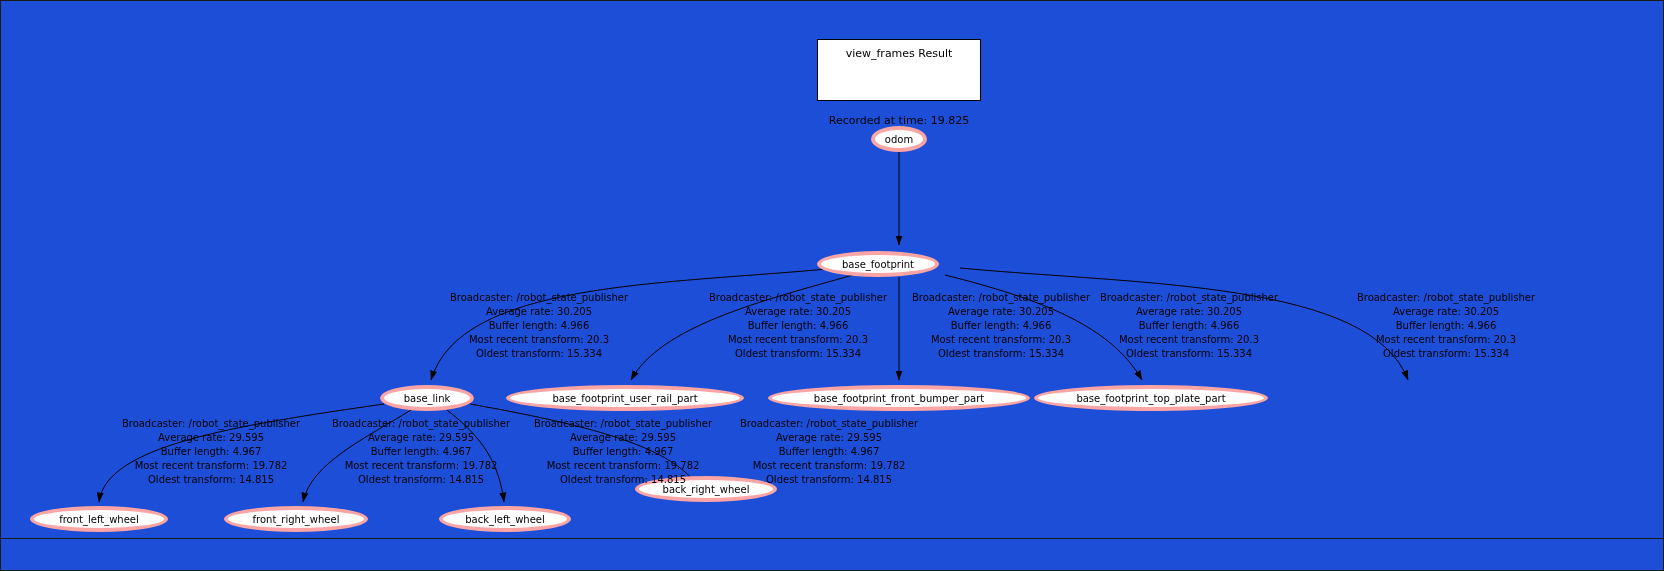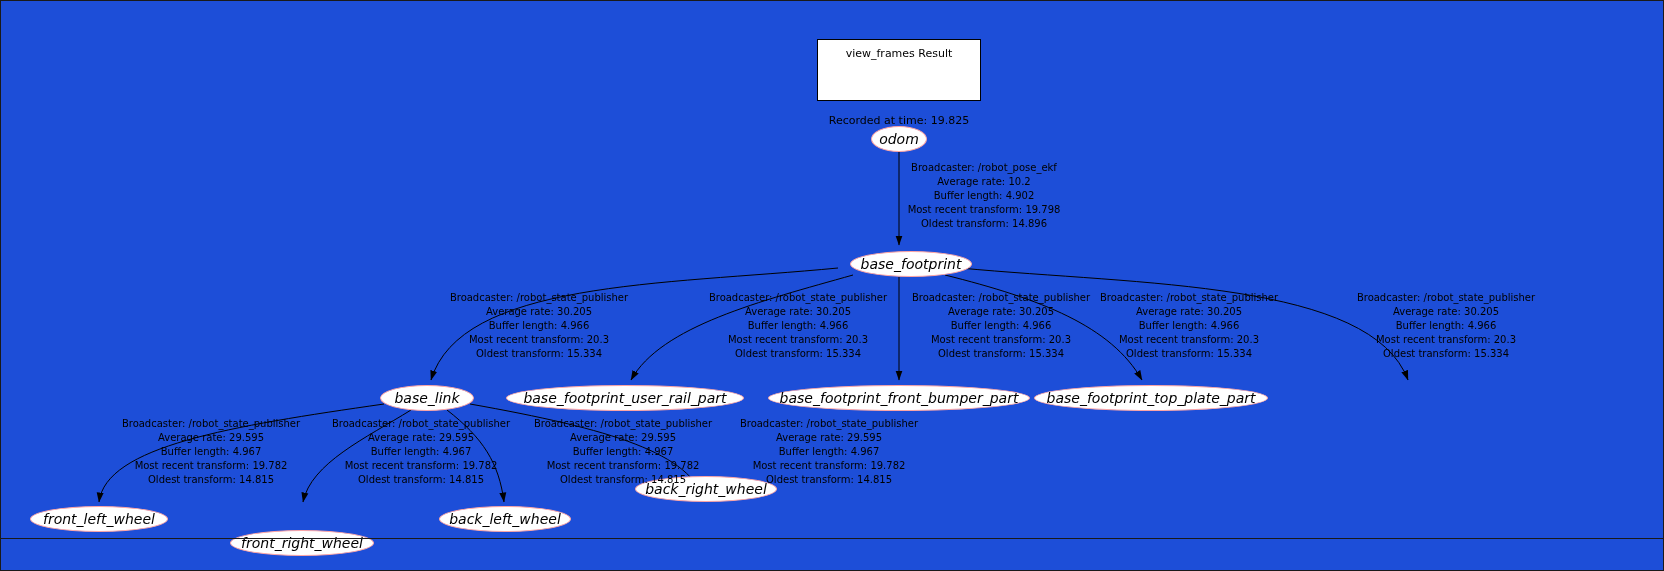--- a/index.html
+++ b/index.html
@@ -3,23 +3,23 @@
 <meta charset="utf-8">
 <style>
   html,body{margin:0;padding:0;background:#e8e8e8;}
   #canvas{
     position:relative;width:1664px;height:571px;background:#1d4ed8;
     font-family:"DejaVu Sans","Liberation Sans",sans-serif;color:#000;
     box-sizing:border-box;border:1px solid #1a1a1a;overflow:hidden;
   }
   #edge-layer{position:absolute;left:0;top:0;width:1664px;height:571px;}
   .node{
-    position:absolute;border:1px solid #fca5a5;border-radius:50%;
+    position:absolute;border:4px solid #fca5a5;border-radius:50%;
     display:flex;align-items:center;justify-content:center;
-    font-size:14px;white-space:nowrap;background:#fff;box-sizing:border-box;font-style:italic;
+    font-size:10px;white-space:nowrap;background:#fff;box-sizing:border-box;
   }
   .titlebox{
     position:absolute;border:1.5px solid #000;background:#fff;
     text-align:center;font-size:11px;box-sizing:border-box;
   }
   .titlebox .tl1{position:absolute;left:0;right:0;top:7px;}
   .titlebox .tl2{position:absolute;left:0;right:0;top:34px;margin-top:40px;}
   .elabel{
     position:absolute;transform:translateX(-50%);
     text-align:center;font-size:10px;line-height:14px;white-space:nowrap;
@@ -52,37 +52,30 @@
     <path d="M 446,409 C 482,437 498,462 503,501" marker-end="url(#arrow)"></path>
     <path d="M 469,403 C 610,428 690,452 704,501" marker-end="url(#arrow)"></path>
   </svg>
 
   <div class="titlebox" style="left:816px;top:38px;width:164px;height:62px;">
     <div class="tl1">view_frames Result</div>
     <div class="tl2">Recorded at time: 19.825</div>
   </div>
 
   <div class="node" style="left:870px;top:125px;width:56px;height:26px;">odom</div>
-  <div class="node" style="left:849px;top:250px;width:122px;height:26px;">base_footprint</div>
+  <div class="node" style="left:816px;top:250px;width:122px;height:26px;">base_footprint</div>
   <div class="node" style="left:379px;top:384px;width:94px;height:26px;">base_link</div>
   <div class="node" style="left:505px;top:384px;width:238px;height:26px;">base_footprint_user_rail_part</div>
   <div class="node" style="left:1033px;top:384px;width:234px;height:26px;">base_footprint_top_plate_part</div>
   <div class="node" style="left:767px;top:384px;width:262px;height:26px;">base_footprint_front_bumper_part</div>
   <div class="node" style="left:29px;top:505px;width:138px;height:26px;">front_left_wheel</div>
-  <div class="node" style="left:229px;top:505px;width:144px;height:26px;margin-top:24px;">front_right_wheel</div>
+  <div class="node" style="left:223px;top:505px;width:144px;height:26px;">front_right_wheel</div>
   <div class="node" style="left:438px;top:505px;width:132px;height:26px;">back_left_wheel</div>
   <div class="node" style="left:634px;top:475px;width:142px;height:26px;">back_right_wheel</div>
 
-  <div class="elabel" style="left:983px;top:160px;">
-    <span>Broadcaster: /robot_pose_ekf</span>
-    <span>Average rate: 10.2</span>
-    <span>Buffer length: 4.902</span>
-    <span>Most recent transform: 19.798</span>
-    <span>Oldest transform: 14.896</span>
-  </div>
 
   <div class="elabel" style="left:538px;top:290px;">
     <span>Broadcaster: /robot_state_publisher</span>
     <span>Average rate: 30.205</span>
     <span>Buffer length: 4.966</span>
     <span>Most recent transform: 20.3</span>
     <span>Oldest transform: 15.334</span>
   </div>
 
   <div class="elabel" style="left:797px;top:290px;">

